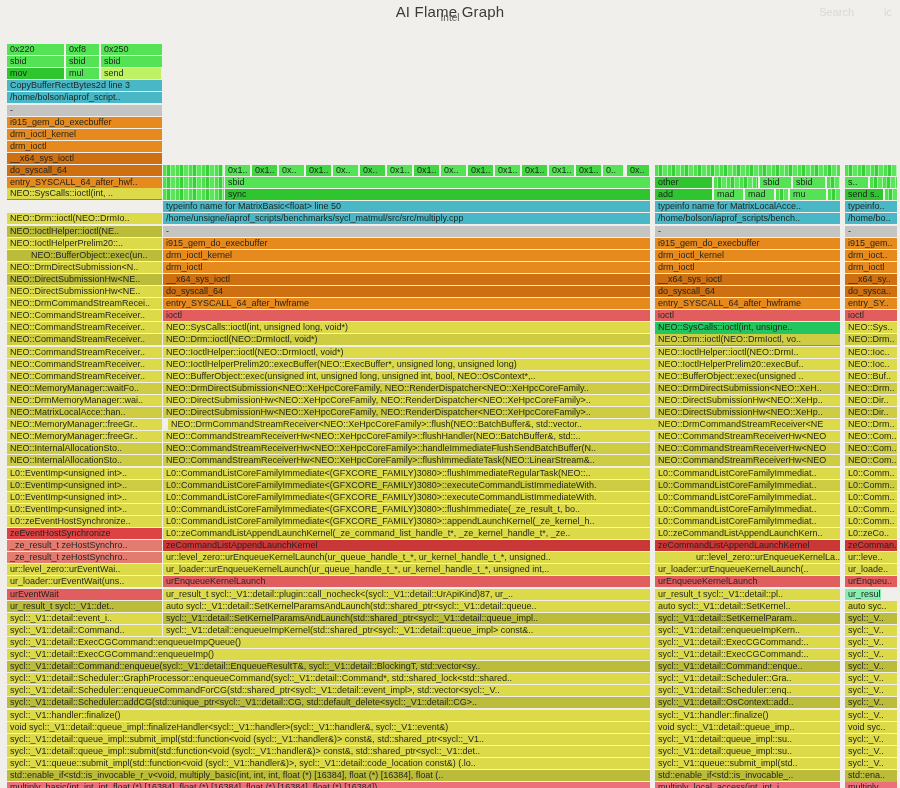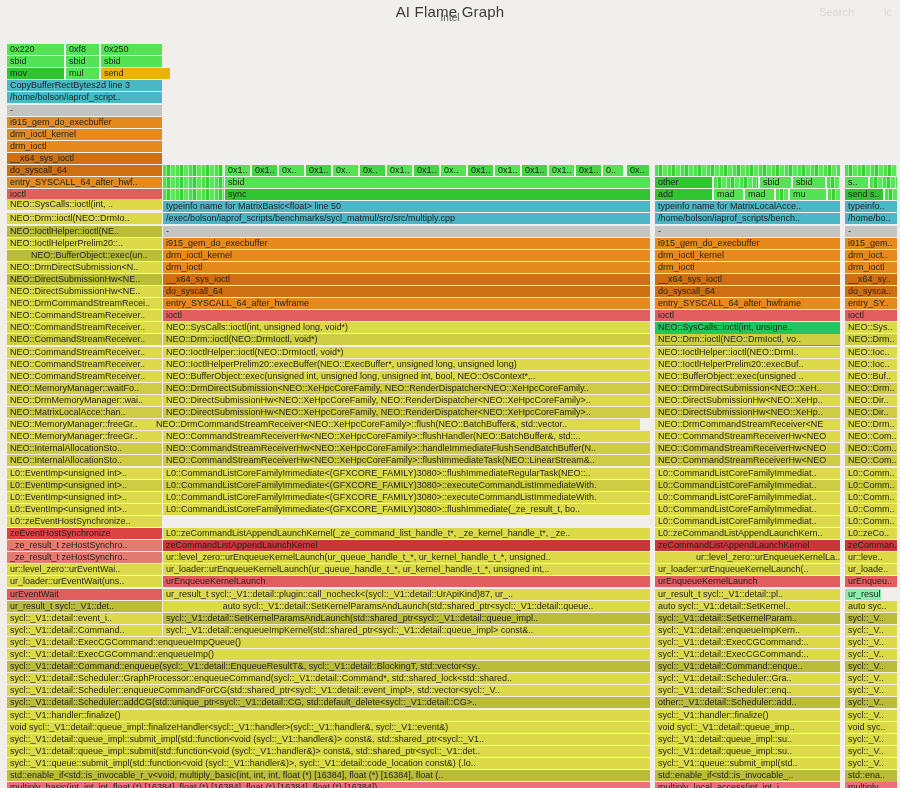--- a/index.html
+++ b/index.html
@@ -30,21 +30,21 @@
   <div class="hdr-ic">ic</div>
   <div id="graph">
       <div class="bar" style="left: 7px; top: 44px; width: 57px; height: 11px; background: rgb(84, 227, 84);">0x220</div>
       <div class="bar" style="left: 66px; top: 44px; width: 33px; height: 11px; background: rgb(84, 227, 84);">0xf8</div>
       <div class="bar" style="left: 101px; top: 44px; width: 61px; height: 11px; background: rgb(84, 227, 84);">0x250</div>
       <div class="bar" style="left: 7px; top: 56.1px; width: 57px; height: 11px; background: rgb(84, 227, 84);">sbid</div>
       <div class="bar" style="left: 66px; top: 56.1px; width: 33px; height: 11px; background: rgb(84, 227, 84);">sbid</div>
       <div class="bar" style="left: 101px; top: 56.1px; width: 61px; height: 11px; background: rgb(84, 227, 84);">sbid</div>
       <div class="bar" style="left: 7px; top: 68.2px; width: 57px; height: 11px; background: rgb(46, 197, 46);">mov</div>
       <div class="bar" style="left: 66px; top: 68.2px; width: 33px; height: 11px; background: rgb(84, 227, 84);">mul</div>
-      <div class="bar" style="left: 101px; top: 68.2px; width: 69px; height: 11px; background: #eab308;">send</div>
+      <div class="bar" style="left: 101px; top: 68.2px; width: 60px; height: 11px; background: #bef264;">send</div>
       <div class="bar" style="left: 7px; top: 80.3px; width: 155px; height: 11px; background: rgb(74, 183, 198);">CopyBufferRectBytes2d line 3</div>
       <div class="bar" style="left: 7px; top: 92.4px; width: 155px; height: 11px; background: rgb(74, 183, 198);">/home/bolson/iaprof_script..</div>
       <div class="bar" style="left: 7px; top: 104.5px; width: 155px; height: 11px; background: rgb(196, 196, 194);">-</div>
       <div class="bar" style="left: 7px; top: 116.6px; width: 155px; height: 11px; background: rgb(231, 138, 30);">i915_gem_do_execbuffer</div>
       <div class="bar" style="left: 7px; top: 128.7px; width: 155px; height: 11px; background: rgb(231, 138, 30);">drm_ioctl_kernel</div>
       <div class="bar" style="left: 7px; top: 140.8px; width: 155px; height: 11px; background: rgb(231, 138, 30);">drm_ioctl</div>
       <div class="bar" style="left: 7px; top: 152.9px; width: 155px; height: 11px; background: rgb(206, 112, 17);">__x64_sys_ioctl</div>
       <div class="bar" style="left: 7px; top: 165px; width: 155px; height: 11px; background: rgb(206, 112, 17);">do_syscall_64</div>
       <div class="bar gs" style="left: 163px; top: 165px; width: 60px; height: 11px;"></div>
       <div class="bar" style="left: 225px; top: 165px; width: 25px; height: 11px; background: rgb(84, 227, 84);">0x1..</div>
@@ -79,26 +79,26 @@
       <div class="bar gs" style="left: 163px; top: 189.2px; width: 61px; height: 11px;"></div>
       <div class="bar" style="left: 225px; top: 189.2px; width: 425px; height: 11px; background: rgb(46, 197, 46);">sync</div>
       <div class="bar" style="left: 655px; top: 189.2px; width: 57px; height: 11px; background: rgb(46, 197, 46);">add</div>
       <div class="bar" style="left: 714px; top: 189.2px; width: 29px; height: 11px; background: rgb(84, 227, 84);">mad</div>
       <div class="bar" style="left: 745px; top: 189.2px; width: 29px; height: 11px; background: rgb(84, 227, 84);">mad</div>
       <div class="bar gs" style="left: 776px; top: 189.2px; width: 12px; height: 11px;"></div>
       <div class="bar" style="left: 790px; top: 189.2px; width: 36px; height: 11px; background: rgb(84, 227, 84);">mu</div>
       <div class="bar gs" style="left: 828px; top: 189.2px; width: 12px; height: 11px;"></div>
       <div class="bar" style="left: 845px; top: 189.2px; width: 38px; height: 11px; background: rgb(46, 197, 46);">send s..</div>
       <div class="bar gs" style="left: 885px; top: 189.2px; width: 12px; height: 11px;"></div>
-      <div class="bar" style="left: 7px; top: 199px; width: 155px; height: 11px; background: rgb(220, 218, 72);">NEO::SysCalls::ioctl(int, ..</div>
+      <div class="bar" style="left: 7px; top: 188px; width: 155px; height: 11px; background: rgb(220, 218, 72);">NEO::SysCalls::ioctl(int, ..</div>
       <div class="bar" style="left: 163px; top: 201.3px; width: 487px; height: 11px; background: rgb(74, 183, 198);">typeinfo name for MatrixBasic&lt;float&gt; line 50</div>
       <div class="bar" style="left: 655px; top: 201.3px; width: 185px; height: 11px; background: rgb(74, 183, 198);">typeinfo name for MatrixLocalAcce..</div>
       <div class="bar" style="left: 845px; top: 201.3px; width: 52px; height: 11px; background: rgb(74, 183, 198);">typeinfo..</div>
       <div class="bar" style="left: 7px; top: 213.4px; width: 155px; height: 11px; background: rgb(220, 218, 72);">NEO::Drm::ioctl(NEO::DrmIo..</div>
-      <div class="bar" style="left: 163px; top: 213.4px; width: 487px; height: 11px; background: rgb(74, 183, 198);">/exec/bolson/iaprof_scripts/benchmarks/sycl_matmul/src/src/multiply.cpp</div>
+      <div class="bar" style="left: 163px; top: 213.4px; width: 487px; height: 11px; background: rgb(74, 183, 198);">/home/unsigne/iaprof_scripts/benchmarks/sycl_matmul/src/src/multiply.cpp</div>
       <div class="bar" style="left: 655px; top: 213.4px; width: 185px; height: 11px; background: rgb(74, 183, 198);">/home/bolson/iaprof_scripts/bench..</div>
       <div class="bar" style="left: 845px; top: 213.4px; width: 52px; height: 11px; background: rgb(74, 183, 198);">/home/bo..</div>
       <div class="bar" style="left: 7px; top: 225.5px; width: 155px; height: 11px; background: rgb(188, 188, 59);">NEO::IoctlHelper::ioctl(NE..</div>
       <div class="bar" style="left: 163px; top: 225.5px; width: 487px; height: 11px; background: rgb(196, 196, 194);">-</div>
       <div class="bar" style="left: 655px; top: 225.5px; width: 185px; height: 11px; background: rgb(196, 196, 194);">-</div>
       <div class="bar" style="left: 845px; top: 225.5px; width: 52px; height: 11px; background: rgb(196, 196, 194);">-</div>
       <div class="bar" style="left: 7px; top: 237.6px; width: 155px; height: 11px; background: rgb(220, 218, 72);">NEO::IoctlHelperPrelim20::..</div>
       <div class="bar" style="left: 163px; top: 237.6px; width: 487px; height: 11px; background: rgb(231, 138, 30);">i915_gem_do_execbuffer</div>
       <div class="bar" style="left: 655px; top: 237.6px; width: 185px; height: 11px; background: rgb(231, 138, 30);">i915_gem_do_execbuffer</div>
       <div class="bar" style="left: 845px; top: 237.6px; width: 52px; height: 11px; background: rgb(231, 138, 30);">i915_gem..</div>
@@ -152,21 +152,21 @@
       <div class="bar" style="left: 845px; top: 382.8px; width: 52px; height: 11px; background: rgb(205, 204, 66);">NEO::Drm..</div>
       <div class="bar" style="left: 7px; top: 394.9px; width: 155px; height: 11px; background: rgb(220, 218, 72);">NEO::DrmMemoryManager::wai..</div>
       <div class="bar" style="left: 163px; top: 394.9px; width: 487px; height: 11px; background: rgb(220, 218, 72);">NEO::DirectSubmissionHw&lt;NEO::XeHpcCoreFamily, NEO::RenderDispatcher&lt;NEO::XeHpcCoreFamily&gt;..</div>
       <div class="bar" style="left: 655px; top: 394.9px; width: 185px; height: 11px; background: rgb(220, 218, 72);">NEO::DirectSubmissionHw&lt;NEO::XeHp..</div>
       <div class="bar" style="left: 845px; top: 394.9px; width: 52px; height: 11px; background: rgb(220, 218, 72);">NEO::Dir..</div>
       <div class="bar" style="left: 7px; top: 407px; width: 155px; height: 11px; background: rgb(205, 204, 66);">NEO::MatrixLocalAcce::han..</div>
       <div class="bar" style="left: 163px; top: 407px; width: 487px; height: 11px; background: rgb(205, 204, 66);">NEO::DirectSubmissionHw&lt;NEO::XeHpcCoreFamily, NEO::RenderDispatcher&lt;NEO::XeHpcCoreFamily&gt;..</div>
       <div class="bar" style="left: 655px; top: 407px; width: 185px; height: 11px; background: rgb(205, 204, 66);">NEO::DirectSubmissionHw&lt;NEO::XeHp..</div>
       <div class="bar" style="left: 845px; top: 407px; width: 52px; height: 11px; background: rgb(205, 204, 66);">NEO::Dir..</div>
       <div class="bar" style="left: 7px; top: 419.1px; width: 155px; height: 11px; background: rgb(220, 218, 72);">NEO::MemoryManager::freeGr..</div>
-      <div class="bar" style="left: 153px; top: 419.1px; width: 487px; height: 11px; background: rgb(220, 218, 72);">NEO::DrmCommandStreamReceiver&lt;NEO::XeHpcCoreFamily&gt;::flush(NEO::BatchBuffer&amp;, std::vector..</div>
+      <div class="bar" style="left: 168px; top: 419.1px; width: 487px; height: 11px; background: rgb(220, 218, 72);">NEO::DrmCommandStreamReceiver&lt;NEO::XeHpcCoreFamily&gt;::flush(NEO::BatchBuffer&amp;, std::vector..</div>
       <div class="bar" style="left: 655px; top: 419.1px; width: 185px; height: 11px; background: rgb(220, 218, 72);">NEO::DrmCommandStreamReceiver&lt;NE</div>
       <div class="bar" style="left: 845px; top: 419.1px; width: 52px; height: 11px; background: rgb(220, 218, 72);">NEO::Drm..</div>
       <div class="bar" style="left: 7px; top: 431.2px; width: 155px; height: 11px; background: rgb(220, 218, 72);">NEO::MemoryManager::freeGr..</div>
       <div class="bar" style="left: 163px; top: 431.2px; width: 487px; height: 11px; background: rgb(220, 218, 72);">NEO::CommandStreamReceiverHw&lt;NEO::XeHpcCoreFamily&gt;::flushHandler(NEO::BatchBuffer&amp;, std::..</div>
       <div class="bar" style="left: 655px; top: 431.2px; width: 185px; height: 11px; background: rgb(220, 218, 72);">NEO::CommandStreamReceiverHw&lt;NEO</div>
       <div class="bar" style="left: 845px; top: 431.2px; width: 52px; height: 11px; background: rgb(220, 218, 72);">NEO::Com..</div>
       <div class="bar" style="left: 7px; top: 443.3px; width: 155px; height: 11px; background: rgb(205, 204, 66);">NEO::InternalAllocationSto..</div>
       <div class="bar" style="left: 163px; top: 443.3px; width: 487px; height: 11px; background: rgb(205, 204, 66);">NEO::CommandStreamReceiverHw&lt;NEO::XeHpcCoreFamily&gt;::handleImmediateFlushSendBatchBuffer(N..</div>
       <div class="bar" style="left: 655px; top: 443.3px; width: 185px; height: 11px; background: rgb(205, 204, 66);">NEO::CommandStreamReceiverHw&lt;NEO</div>
       <div class="bar" style="left: 845px; top: 443.3px; width: 52px; height: 11px; background: rgb(205, 204, 66);">NEO::Com..</div>
@@ -184,20 +184,21 @@
       <div class="bar" style="left: 845px; top: 479.6px; width: 52px; height: 11px; background: rgb(205, 204, 66);">L0::Comm..</div>
       <div class="bar" style="left: 7px; top: 491.7px; width: 155px; height: 11px; background: rgb(220, 218, 72);">L0::EventImp&lt;unsigned int&gt;..</div>
       <div class="bar" style="left: 163px; top: 491.7px; width: 487px; height: 11px; background: rgb(220, 218, 72);">L0::CommandListCoreFamilyImmediate&lt;(GFXCORE_FAMILY)3080&gt;::executeCommandListImmediateWith.</div>
       <div class="bar" style="left: 655px; top: 491.7px; width: 185px; height: 11px; background: rgb(220, 218, 72);">L0::CommandListCoreFamilyImmediat..</div>
       <div class="bar" style="left: 845px; top: 491.7px; width: 52px; height: 11px; background: rgb(220, 218, 72);">L0::Comm..</div>
       <div class="bar" style="left: 7px; top: 503.8px; width: 155px; height: 11px; background: rgb(220, 218, 72);">L0::EventImp&lt;unsigned int&gt;..</div>
       <div class="bar" style="left: 163px; top: 503.8px; width: 487px; height: 11px; background: rgb(220, 218, 72);">L0::CommandListCoreFamilyImmediate&lt;(GFXCORE_FAMILY)3080&gt;::flushImmediate(_ze_result_t, bo..</div>
       <div class="bar" style="left: 655px; top: 503.8px; width: 185px; height: 11px; background: rgb(220, 218, 72);">L0::CommandListCoreFamilyImmediat..</div>
       <div class="bar" style="left: 845px; top: 503.8px; width: 52px; height: 11px; background: rgb(220, 218, 72);">L0::Comm..</div>
       <div class="bar" style="left: 7px; top: 515.9px; width: 155px; height: 11px; background: rgb(220, 218, 72);">L0::zeEventHostSynchronize..</div>
+      <div class="bar" style="left: 163px; top: 515.9px; width: 487px; height: 11px; background: rgb(220, 218, 72);">L0::CommandListCoreFamilyImmediate&lt;(GFXCORE_FAMILY)3080&gt;::appendLaunchKernel(_ze_kernel_h..</div>
       <div class="bar" style="left: 655px; top: 515.9px; width: 185px; height: 11px; background: rgb(220, 218, 72);">L0::CommandListCoreFamilyImmediat..</div>
       <div class="bar" style="left: 845px; top: 515.9px; width: 52px; height: 11px; background: rgb(220, 218, 72);">L0::Comm..</div>
       <div class="bar" style="left: 7px; top: 528px; width: 155px; height: 11px; background: rgb(221, 67, 67);">zeEventHostSynchronize</div>
       <div class="bar" style="left: 163px; top: 528px; width: 487px; height: 11px; background: rgb(220, 218, 72);">L0::zeCommandListAppendLaunchKernel(_ze_command_list_handle_t*, _ze_kernel_handle_t*, _ze..</div>
       <div class="bar" style="left: 655px; top: 528px; width: 185px; height: 11px; background: rgb(220, 218, 72);">L0::zeCommandListAppendLaunchKern..</div>
       <div class="bar" style="left: 845px; top: 528px; width: 52px; height: 11px; background: rgb(220, 218, 72);">L0::zeCo..</div>
       <div class="bar" style="left: 7px; top: 540.1px; width: 155px; height: 11px; background: rgb(227, 124, 112);">_ze_result_t zeHostSynchro..</div>
       <div class="bar" style="left: 163px; top: 540.1px; width: 487px; height: 11px; background: rgb(201, 55, 55);">zeCommandListAppendLaunchKernel</div>
       <div class="bar" style="left: 655px; top: 540.1px; width: 185px; height: 11px; background: rgb(201, 55, 55);">zeCommandListAppendLaunchKernel</div>
       <div class="bar" style="left: 845px; top: 540.1px; width: 52px; height: 11px; background: rgb(201, 55, 55);">zeComman..</div>
@@ -211,21 +212,21 @@
       <div class="bar" style="left: 845px; top: 564.3px; width: 52px; height: 11px; background: rgb(220, 218, 72);">ur_loade..</div>
       <div class="bar" style="left: 7px; top: 576.4px; width: 155px; height: 11px; background: rgb(220, 218, 72);">ur_loader::urEventWait(uns..</div>
       <div class="bar" style="left: 163px; top: 576.4px; width: 487px; height: 11px; background: rgb(226, 94, 94);">urEnqueueKernelLaunch</div>
       <div class="bar" style="left: 655px; top: 576.4px; width: 185px; height: 11px; background: rgb(226, 94, 94);">urEnqueueKernelLaunch</div>
       <div class="bar" style="left: 845px; top: 576.4px; width: 52px; height: 11px; background: rgb(226, 94, 94);">urEnqueu..</div>
       <div class="bar" style="left: 7px; top: 588.5px; width: 155px; height: 11px; background: rgb(226, 94, 94);">urEventWait</div>
       <div class="bar" style="left: 163px; top: 588.5px; width: 487px; height: 11px; background: rgb(220, 218, 72);">ur_result_t sycl::_V1::detail::plugin::call_nocheck&lt;(sycl::_V1::detail::UrApiKind)87, ur_..</div>
       <div class="bar" style="left: 655px; top: 588.5px; width: 185px; height: 11px; background: rgb(220, 218, 72);">ur_result_t sycl::_V1::detail::pl..</div>
       <div class="bar" style="left: 845px; top: 588.5px; width: 36px; height: 11px; background: #86efac;">ur_resul..</div>
       <div class="bar" style="left: 7px; top: 600.6px; width: 155px; height: 11px; background: rgb(188, 188, 59);">ur_result_t sycl::_V1::det..</div>
-      <div class="bar" style="left: 163px; top: 600.6px; width: 487px; height: 11px; background: rgb(220, 218, 72); text-align: center;">auto sycl::_V1::detail::SetKernelParamsAndLaunch(std::shared_ptr&lt;sycl::_V1::detail::queue..</div>
+      <div class="bar" style="left: 163px; top: 600.6px; width: 487px; height: 11px; background: rgb(220, 218, 72);">auto sycl::_V1::detail::SetKernelParamsAndLaunch(std::shared_ptr&lt;sycl::_V1::detail::queue..</div>
       <div class="bar" style="left: 655px; top: 600.6px; width: 185px; height: 11px; background: rgb(220, 218, 72);">auto sycl::_V1::detail::SetKernel..</div>
       <div class="bar" style="left: 845px; top: 600.6px; width: 52px; height: 11px; background: rgb(220, 218, 72);">auto syc..</div>
       <div class="bar" style="left: 7px; top: 612.7px; width: 155px; height: 11px; background: rgb(220, 218, 72);">sycl::_V1::detail::event_i..</div>
       <div class="bar" style="left: 163px; top: 612.7px; width: 487px; height: 11px; background: rgb(188, 188, 59);">sycl::_V1::detail::SetKernelParamsAndLaunch(std::shared_ptr&lt;sycl::_V1::detail::queue_impl..</div>
       <div class="bar" style="left: 655px; top: 612.7px; width: 185px; height: 11px; background: rgb(188, 188, 59);">sycl::_V1::detail::SetKernelParam..</div>
       <div class="bar" style="left: 845px; top: 612.7px; width: 52px; height: 11px; background: rgb(188, 188, 59);">sycl::_V..</div>
       <div class="bar" style="left: 7px; top: 624.8px; width: 155px; height: 11px; background: rgb(220, 218, 72);">sycl::_V1::detail::Command..</div>
       <div class="bar" style="left: 163px; top: 624.8px; width: 487px; height: 11px; background: rgb(220, 218, 72);">sycl::_V1::detail::enqueueImpKernel(std::shared_ptr&lt;sycl::_V1::detail::queue_impl&gt; const&amp;..</div>
       <div class="bar" style="left: 655px; top: 624.8px; width: 185px; height: 11px; background: rgb(220, 218, 72);">sycl::_V1::detail::enqueueImpKern..</div>
       <div class="bar" style="left: 845px; top: 624.8px; width: 52px; height: 11px; background: rgb(220, 218, 72);">sycl::_V..</div>
@@ -238,21 +239,21 @@
       <div class="bar" style="left: 7px; top: 661.1px; width: 643px; height: 11px; background: rgb(188, 188, 59);">sycl::_V1::detail::Command::enqueue(sycl::_V1::detail::EnqueueResultT&amp;, sycl::_V1::detail::BlockingT, std::vector&lt;sy..</div>
       <div class="bar" style="left: 655px; top: 661.1px; width: 185px; height: 11px; background: rgb(188, 188, 59);">sycl::_V1::detail::Command::enque..</div>
       <div class="bar" style="left: 845px; top: 661.1px; width: 52px; height: 11px; background: rgb(188, 188, 59);">sycl::_V..</div>
       <div class="bar" style="left: 7px; top: 673.2px; width: 643px; height: 11px; background: rgb(220, 218, 72);">sycl::_V1::detail::Scheduler::GraphProcessor::enqueueCommand(sycl::_V1::detail::Command*, std::shared_lock&lt;std::shared..</div>
       <div class="bar" style="left: 655px; top: 673.2px; width: 185px; height: 11px; background: rgb(220, 218, 72);">sycl::_V1::detail::Scheduler::Gra..</div>
       <div class="bar" style="left: 845px; top: 673.2px; width: 52px; height: 11px; background: rgb(220, 218, 72);">sycl::_V..</div>
       <div class="bar" style="left: 7px; top: 685.3px; width: 643px; height: 11px; background: rgb(220, 218, 72);">sycl::_V1::detail::Scheduler::enqueueCommandForCG(std::shared_ptr&lt;sycl::_V1::detail::event_impl&gt;, std::vector&lt;sycl::_V..</div>
       <div class="bar" style="left: 655px; top: 685.3px; width: 185px; height: 11px; background: rgb(220, 218, 72);">sycl::_V1::detail::Scheduler::enq..</div>
       <div class="bar" style="left: 845px; top: 685.3px; width: 52px; height: 11px; background: rgb(220, 218, 72);">sycl::_V..</div>
       <div class="bar" style="left: 7px; top: 697.4px; width: 643px; height: 11px; background: rgb(188, 188, 59);">sycl::_V1::detail::Scheduler::addCG(std::unique_ptr&lt;sycl::_V1::detail::CG, std::default_delete&lt;sycl::_V1::detail::CG&gt;..</div>
-      <div class="bar" style="left: 655px; top: 697.4px; width: 185px; height: 11px; background: rgb(188, 188, 59);">other::_V1::detail::Scheduler::add..</div>
+      <div class="bar" style="left: 655px; top: 697.4px; width: 185px; height: 11px; background: rgb(188, 188, 59);">sycl::_V1::detail::OsContext::add..</div>
       <div class="bar" style="left: 845px; top: 697.4px; width: 52px; height: 11px; background: rgb(188, 188, 59);">sycl::_V..</div>
       <div class="bar" style="left: 7px; top: 709.5px; width: 643px; height: 11px; background: rgb(220, 218, 72);">sycl::_V1::handler::finalize()</div>
       <div class="bar" style="left: 655px; top: 709.5px; width: 185px; height: 11px; background: rgb(220, 218, 72);">sycl::_V1::handler::finalize()</div>
       <div class="bar" style="left: 845px; top: 709.5px; width: 52px; height: 11px; background: rgb(220, 218, 72);">sycl::_V..</div>
       <div class="bar" style="left: 7px; top: 721.6px; width: 643px; height: 11px; background: rgb(220, 218, 72);">void sycl::_V1::detail::queue_impl::finalizeHandler&lt;sycl::_V1::handler&gt;(sycl::_V1::handler&amp;, sycl::_V1::event&amp;)</div>
       <div class="bar" style="left: 655px; top: 721.6px; width: 185px; height: 11px; background: rgb(220, 218, 72);">void sycl::_V1::detail::queue_imp..</div>
       <div class="bar" style="left: 845px; top: 721.6px; width: 52px; height: 11px; background: rgb(220, 218, 72);">void syc..</div>
       <div class="bar" style="left: 7px; top: 733.7px; width: 643px; height: 11px; background: rgb(220, 218, 72);">sycl::_V1::detail::queue_impl::submit_impl(std::function&lt;void (sycl::_V1::handler&amp;)&gt; const&amp;, std::shared_ptr&lt;sycl::_V1..</div>
       <div class="bar" style="left: 655px; top: 733.7px; width: 185px; height: 11px; background: rgb(220, 218, 72);">sycl::_V1::detail::queue_impl::su..</div>
       <div class="bar" style="left: 845px; top: 733.7px; width: 52px; height: 11px; background: rgb(220, 218, 72);">sycl::_V..</div>

